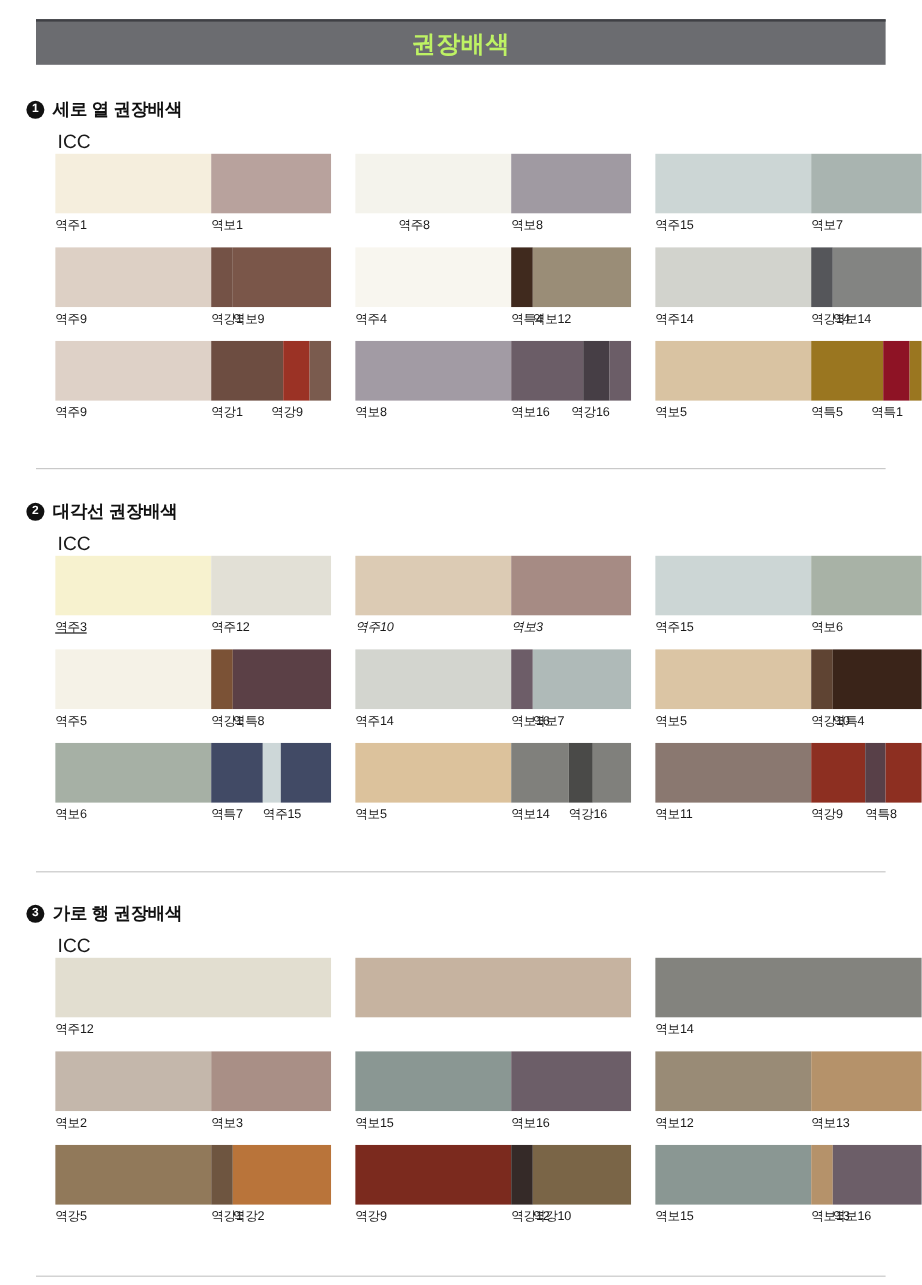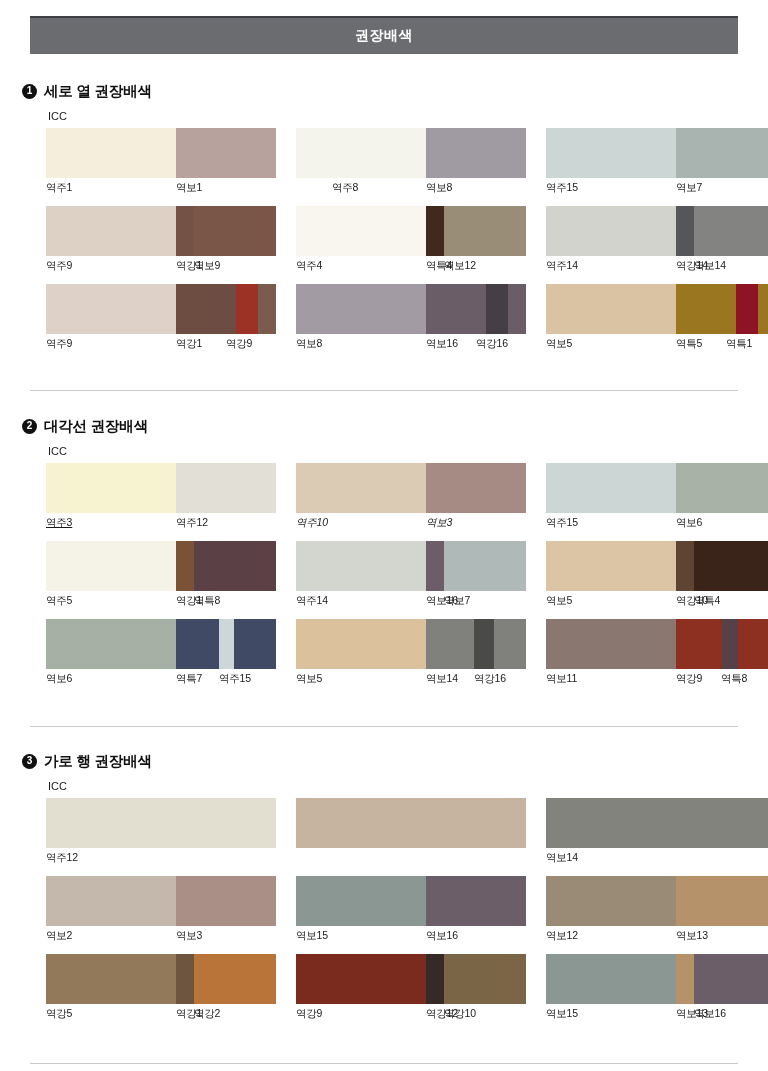--- a/index.html
+++ b/index.html
@@ -15,22 +15,22 @@
   
   .header-bar {
     position: absolute;
     left: 30px; top: 16px;
     width: 708px; height: 38px;
     background: #6b6c70;
     border-top: 2px solid #3f4045;
     display: flex; align-items: center; justify-content: center;
   }
   .header-title {
-    color: #ffffff;
-    font-size: 14px;
+    color: #bef264;
+    font-size: 20px;
     font-weight: bold;
     letter-spacing: 0.5px;
   }
 
   
   .section { position: absolute; left: 0; width: 768px; }
   .section-head {
     display: flex; align-items: center;
     margin-left: 22px;
     height: 22px;
@@ -50,21 +50,21 @@
   .section-title {
     font-size: 14.5px;
     font-weight: bold;
     color: #111111;
     letter-spacing: -0.2px;
   }
 
   .icc-label {
     position: absolute;
     left: 48px;
-    font-size: 11px;
+    font-size: 16px;
     color: #1a1a1a;
   }
 
   
   .grid {
     position: absolute;
     left: 0; width: 768px;
   }
   .col { position: absolute; width: 230px; }
 

